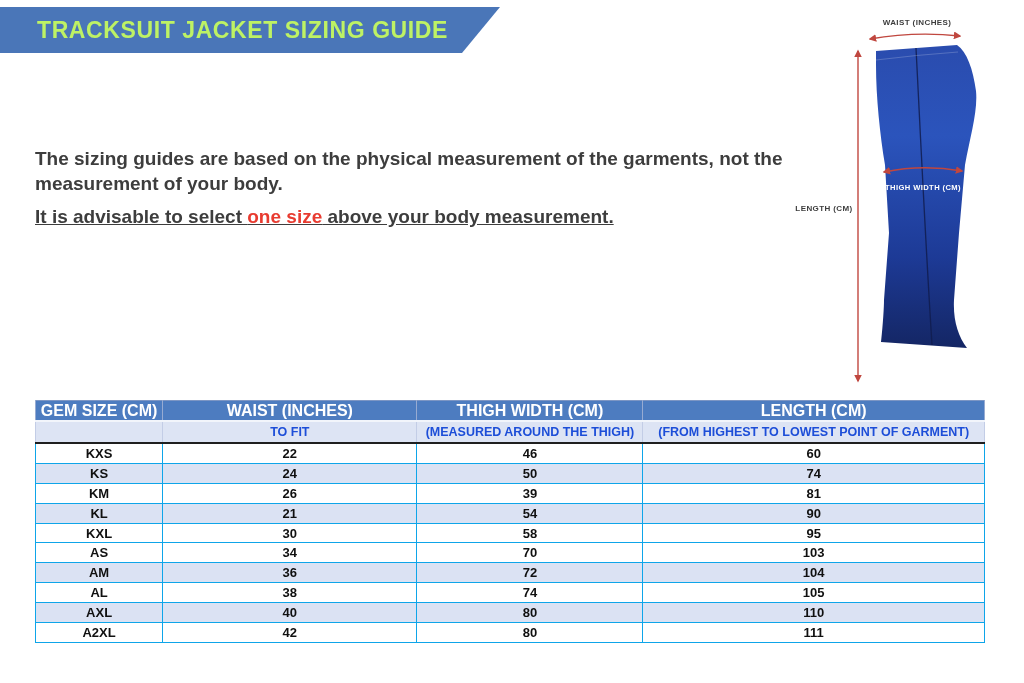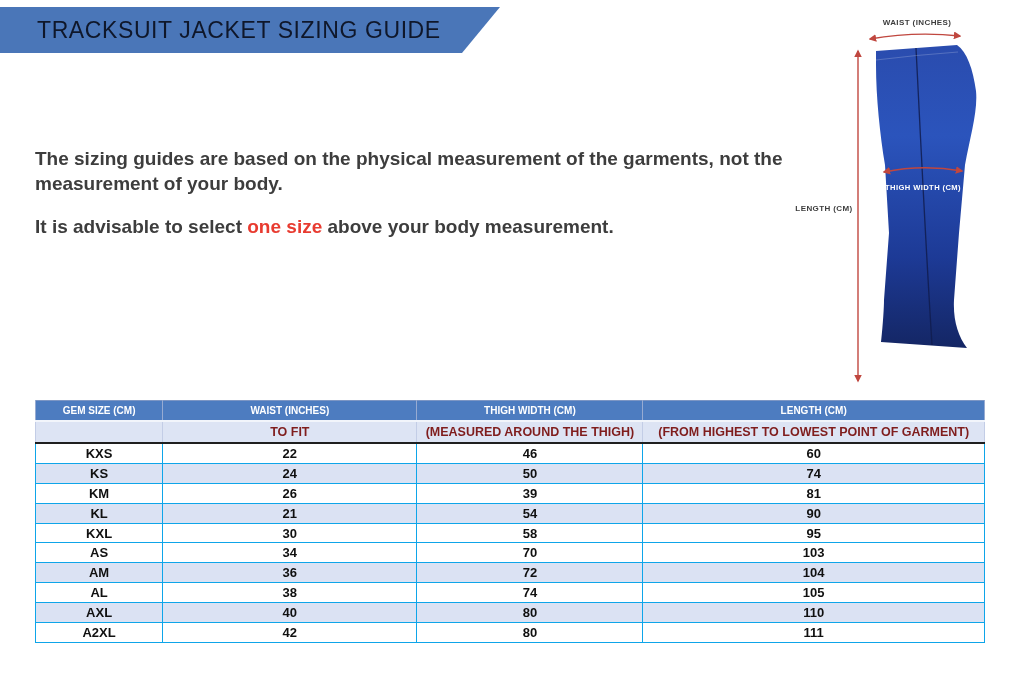--- a/index.html
+++ b/index.html
@@ -7,49 +7,49 @@
     width:1024px;height:683px;position:relative;background:#ffffff;
     font-family:"Liberation Sans", sans-serif;overflow:hidden;
   }
   .banner{
     position:absolute;left:0;top:7px;width:500px;height:46px;
     background:var(--banner-blue);
     clip-path:polygon(0 0,100% 0,calc(100% - 38px) 100%,0 100%);
   }
   .banner span{
     display:block;line-height:46px;padding-left:37px;
-    color:#0f172a;font-size:23px;font-weight:400;letter-spacing:.6px;
+    color:#bef264;font-size:23px;font-weight:700;letter-spacing:.6px;
     white-space:nowrap;
   }
   .intro{
     position:absolute;left:35px;top:146px;width:748px;
     color:var(--text-dark);font-size:19px;font-weight:600;line-height:25px;
   }
   .intro p{margin:0;}
-  .intro p + p{margin-top:18px;}
+  .intro p + p{margin-top:8px;text-decoration:underline;}
   .red{color:var(--accent-red);}
   .diagram{position:absolute;left:780px;top:5px;width:230px;height:390px;}
   .mlabel{font-size:8px;font-weight:700;letter-spacing:.4px;fill:var(--text-dark);}
   .mlabel-white{font-size:7.6px;font-weight:700;letter-spacing:.4px;fill:#ffffff;}
   table.size{
     position:absolute;left:35px;top:400px;width:950px;
     border-collapse:collapse;table-layout:fixed;
     font-size:13px;border:1px solid #7d96c4;
   }
   table.size th, table.size td{
     padding:0;text-align:center;vertical-align:middle;overflow:hidden;white-space:nowrap;
   }
   tr.head th{
     background:var(--table-header-blue);color:#ffffff;
-    font-size:10px;font-weight:700;height:19px;
+    font-size:16px;font-weight:700;height:19px;
     border-left:1px solid #97abd2;border-right:1px solid #97abd2;
     border-bottom:2px solid #f2f5fb;
   }
   tr.subhead th{
-    background:var(--subheader-bg);color:#7f1d1d;
+    background:var(--subheader-bg);color:#1d4ed8;
     font-size:12.5px;font-weight:700;height:20px;
     border-left:1px solid #c3cde6;border-right:1px solid #c3cde6;
     border-bottom:2px solid #1f1f1f;
   }
   tbody td{
     height:18.9px;color:#101010;font-weight:600;
     border:1px solid #0ea5e9;background:#ffffff;
   }
   tbody tr.alt td{background:var(--alt-row-bg);}
 </style>

